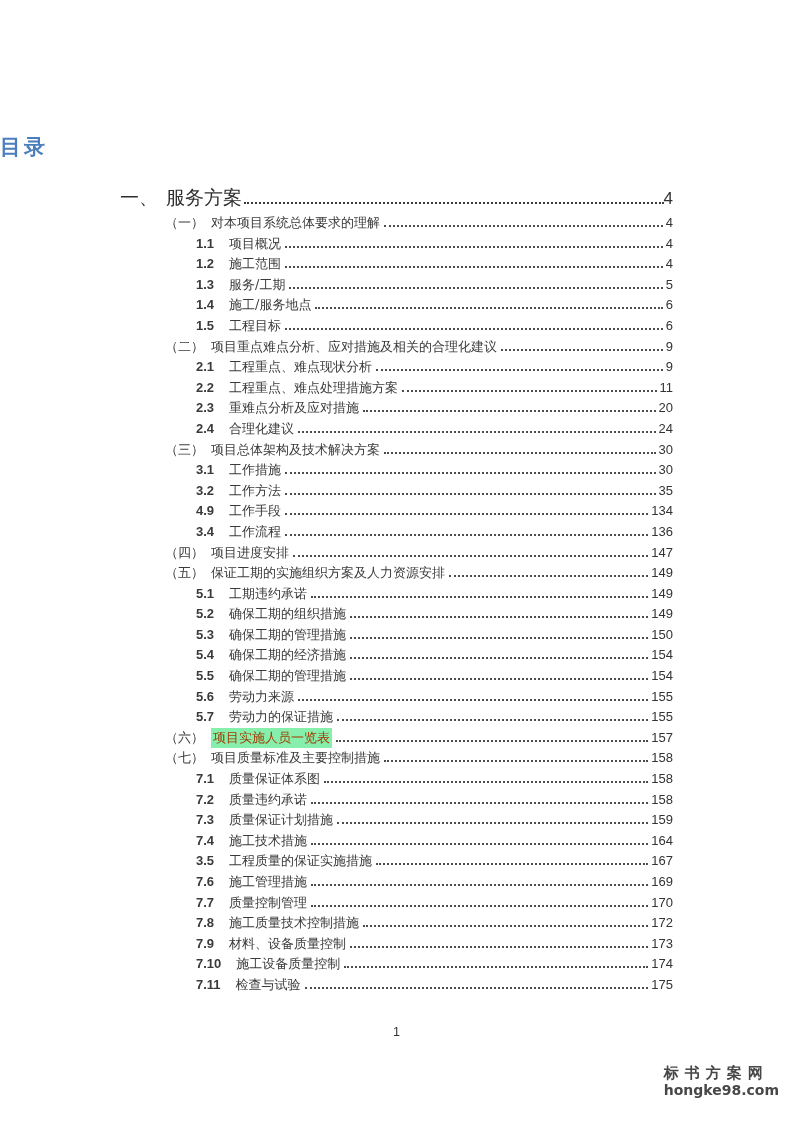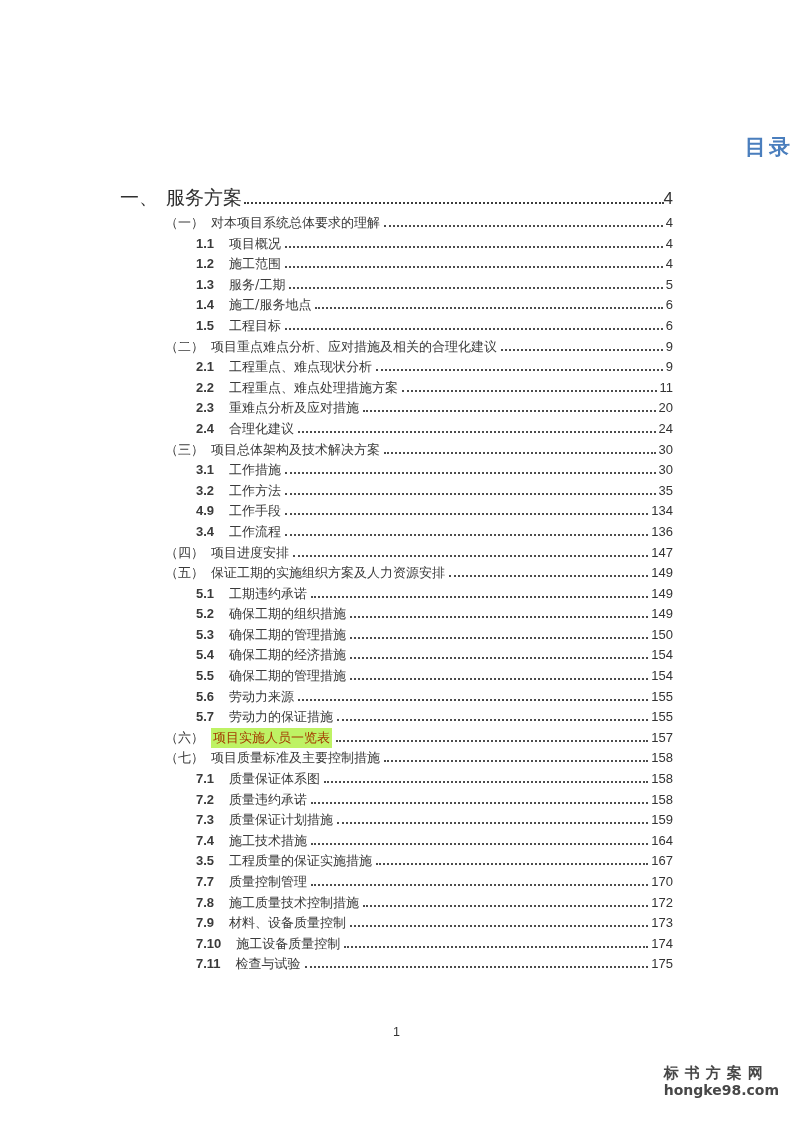--- a/index.html
+++ b/index.html
@@ -12,21 +12,21 @@
     height: 1122px;
     position: relative;
     font-family: "DejaVu Serif", serif;
     overflow: hidden;
   }
   .doc-title {
     position: absolute;
     top: 133px;
     left: 0;
     width: 793px;
-    text-align: right;
+    text-align: left;
     font-size: 21px;
     font-weight: bold;
     letter-spacing: 3px;
     color: #4a7ebd;
   }
   .toc {
     position: absolute;
     left: 120px;
     top: 181px;
     width: 553px;
@@ -50,21 +50,21 @@
   .row.lvl3 { padding-left: 76px; }
   .num { flex: 0 0 auto; margin-right: 7px; }
   .row.lvl1 .num { width: 38px; margin-right: 8px; }
   .num.dnum {
     font-family: "Liberation Sans", sans-serif;
     font-weight: 600;
     margin-right: 15px;
   }
   .lbl { flex: 0 0 auto; }
   .lbl.hl {
-    background: #bef264;
+    background: #86efac;
     color: #a33c00;
     padding: 0 2px;
   }
   .leader {
     flex: 1 1 auto;
     border-bottom: 2px dotted #4c4c4c;
     margin: 0 3px 0 4px;
     min-width: 10px;
   }
   .row.lvl1 .leader { border-bottom: 2.5px dotted #3c3c3c; margin-left: 2px; margin-right: 0; }
@@ -304,20 +304,26 @@
       <span class="leader"></span>
       <span class="pg">164</span>
     </div>
     <div class="row lvl3">
       <span class="num dnum">3.5</span>
       <span class="lbl">工程质量的保证实施措施</span>
       <span class="leader"></span>
       <span class="pg">167</span>
     </div>
     <div class="row lvl3">
+      <span class="num dnum">7.6</span>
+      <span class="lbl">施工管理措施</span>
+      <span class="leader"></span>
+      <span class="pg">169</span>
+    </div>
+    <div class="row lvl3">
       <span class="num dnum">7.7</span>
       <span class="lbl">质量控制管理</span>
       <span class="leader"></span>
       <span class="pg">170</span>
     </div>
     <div class="row lvl3">
       <span class="num dnum">7.8</span>
       <span class="lbl">施工质量技术控制措施</span>
       <span class="leader"></span>
       <span class="pg">172</span>

